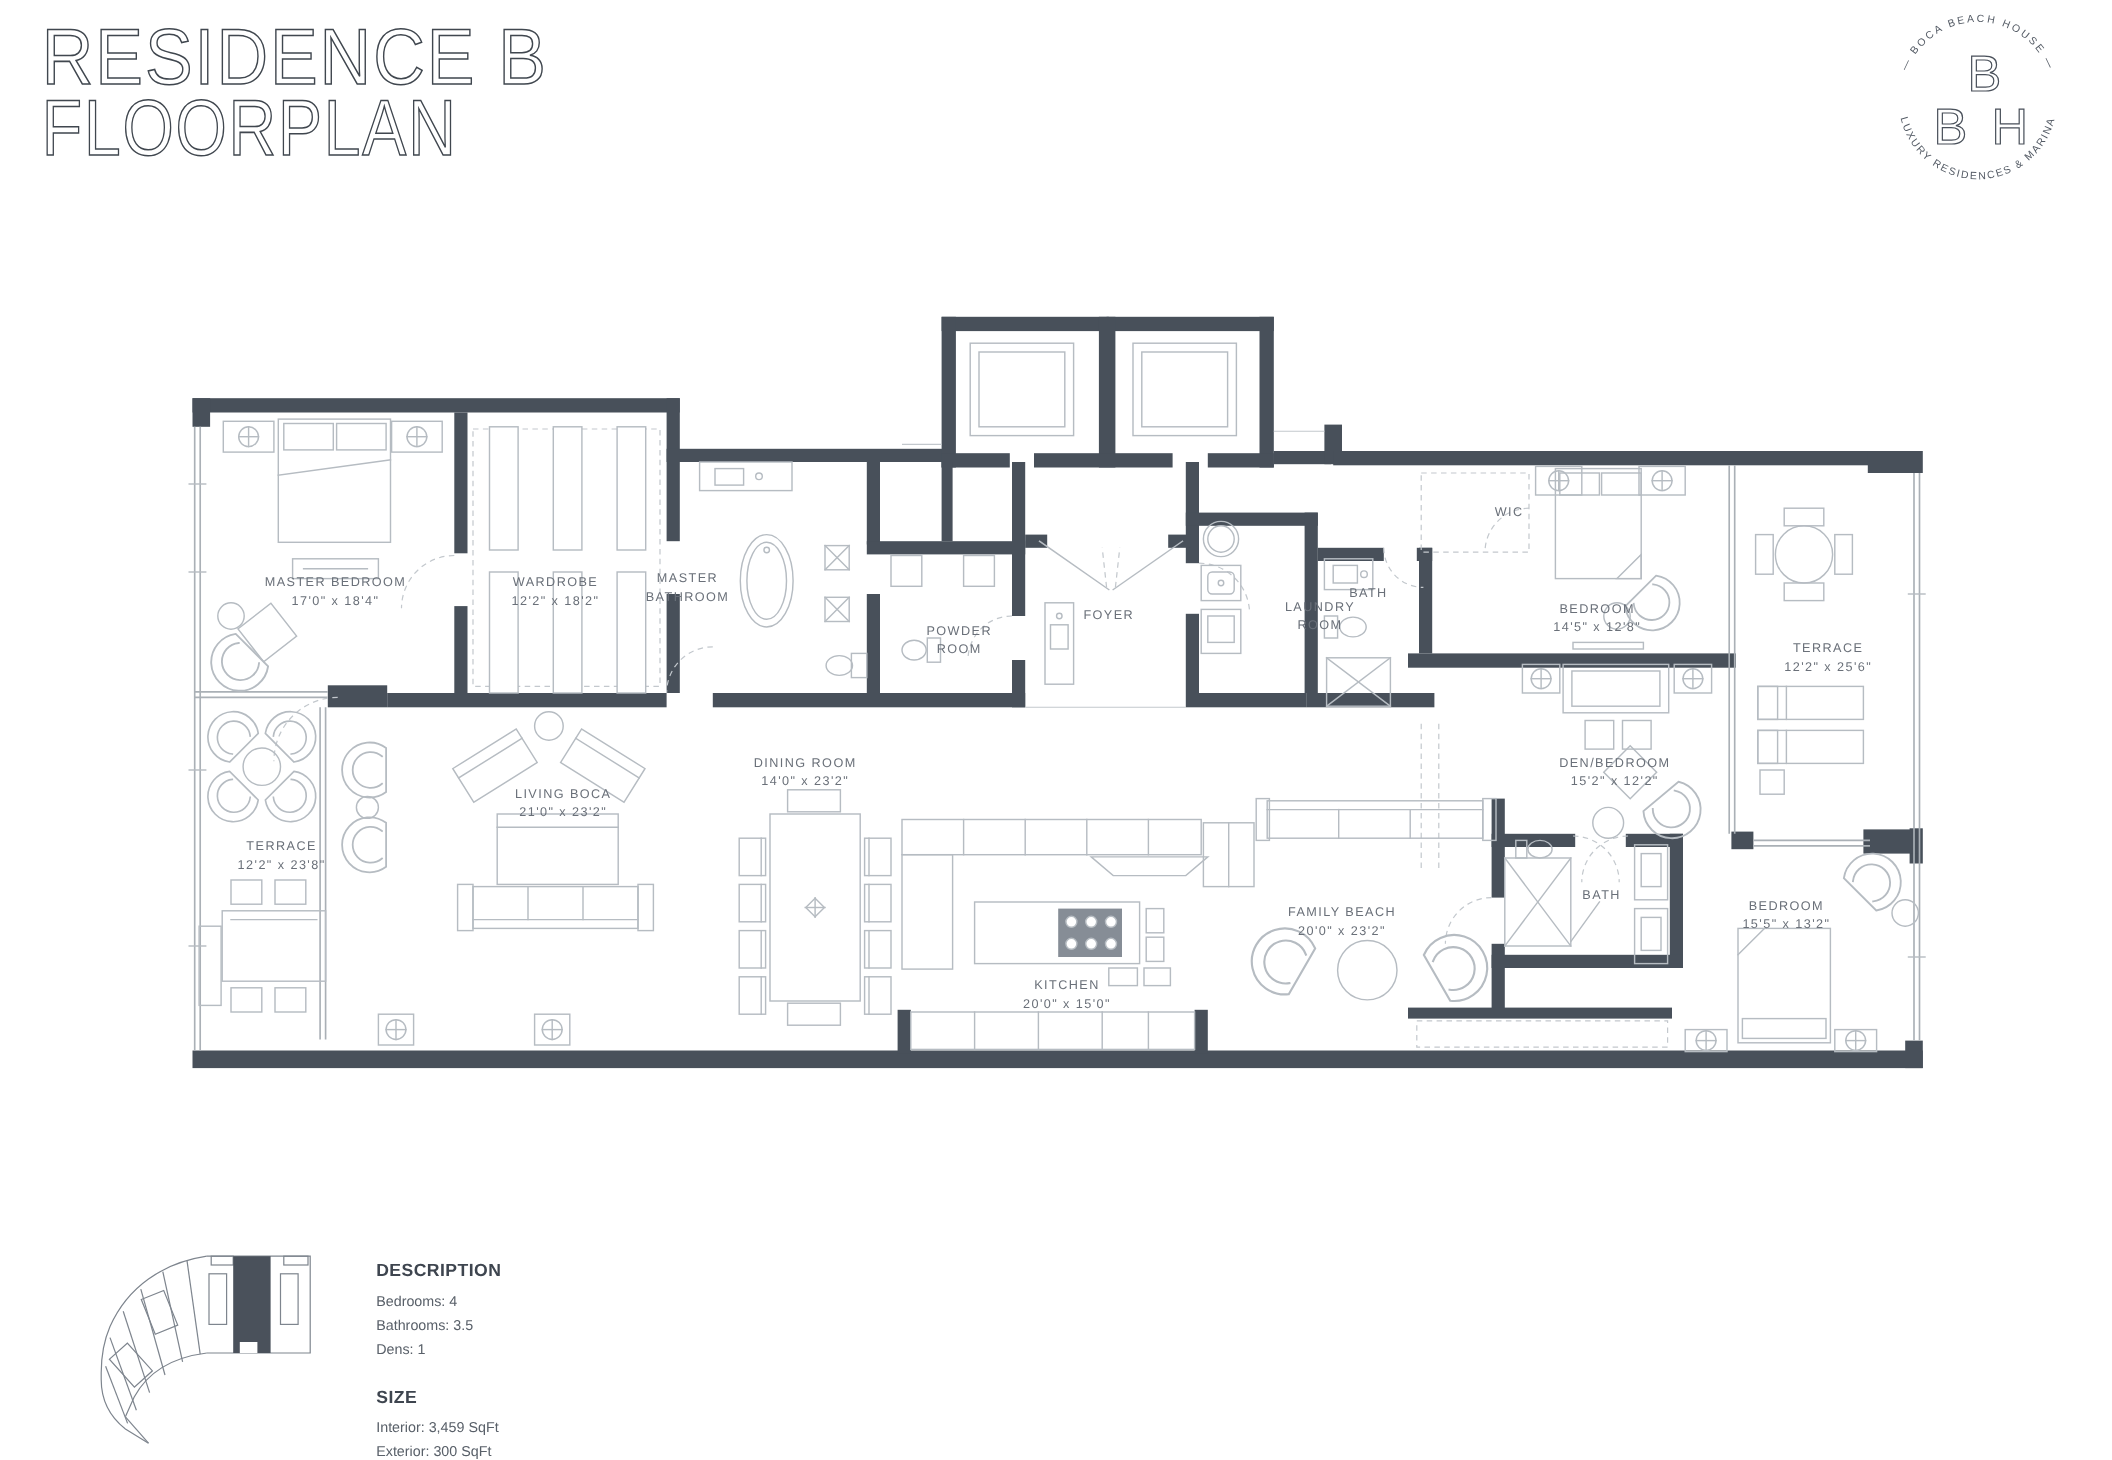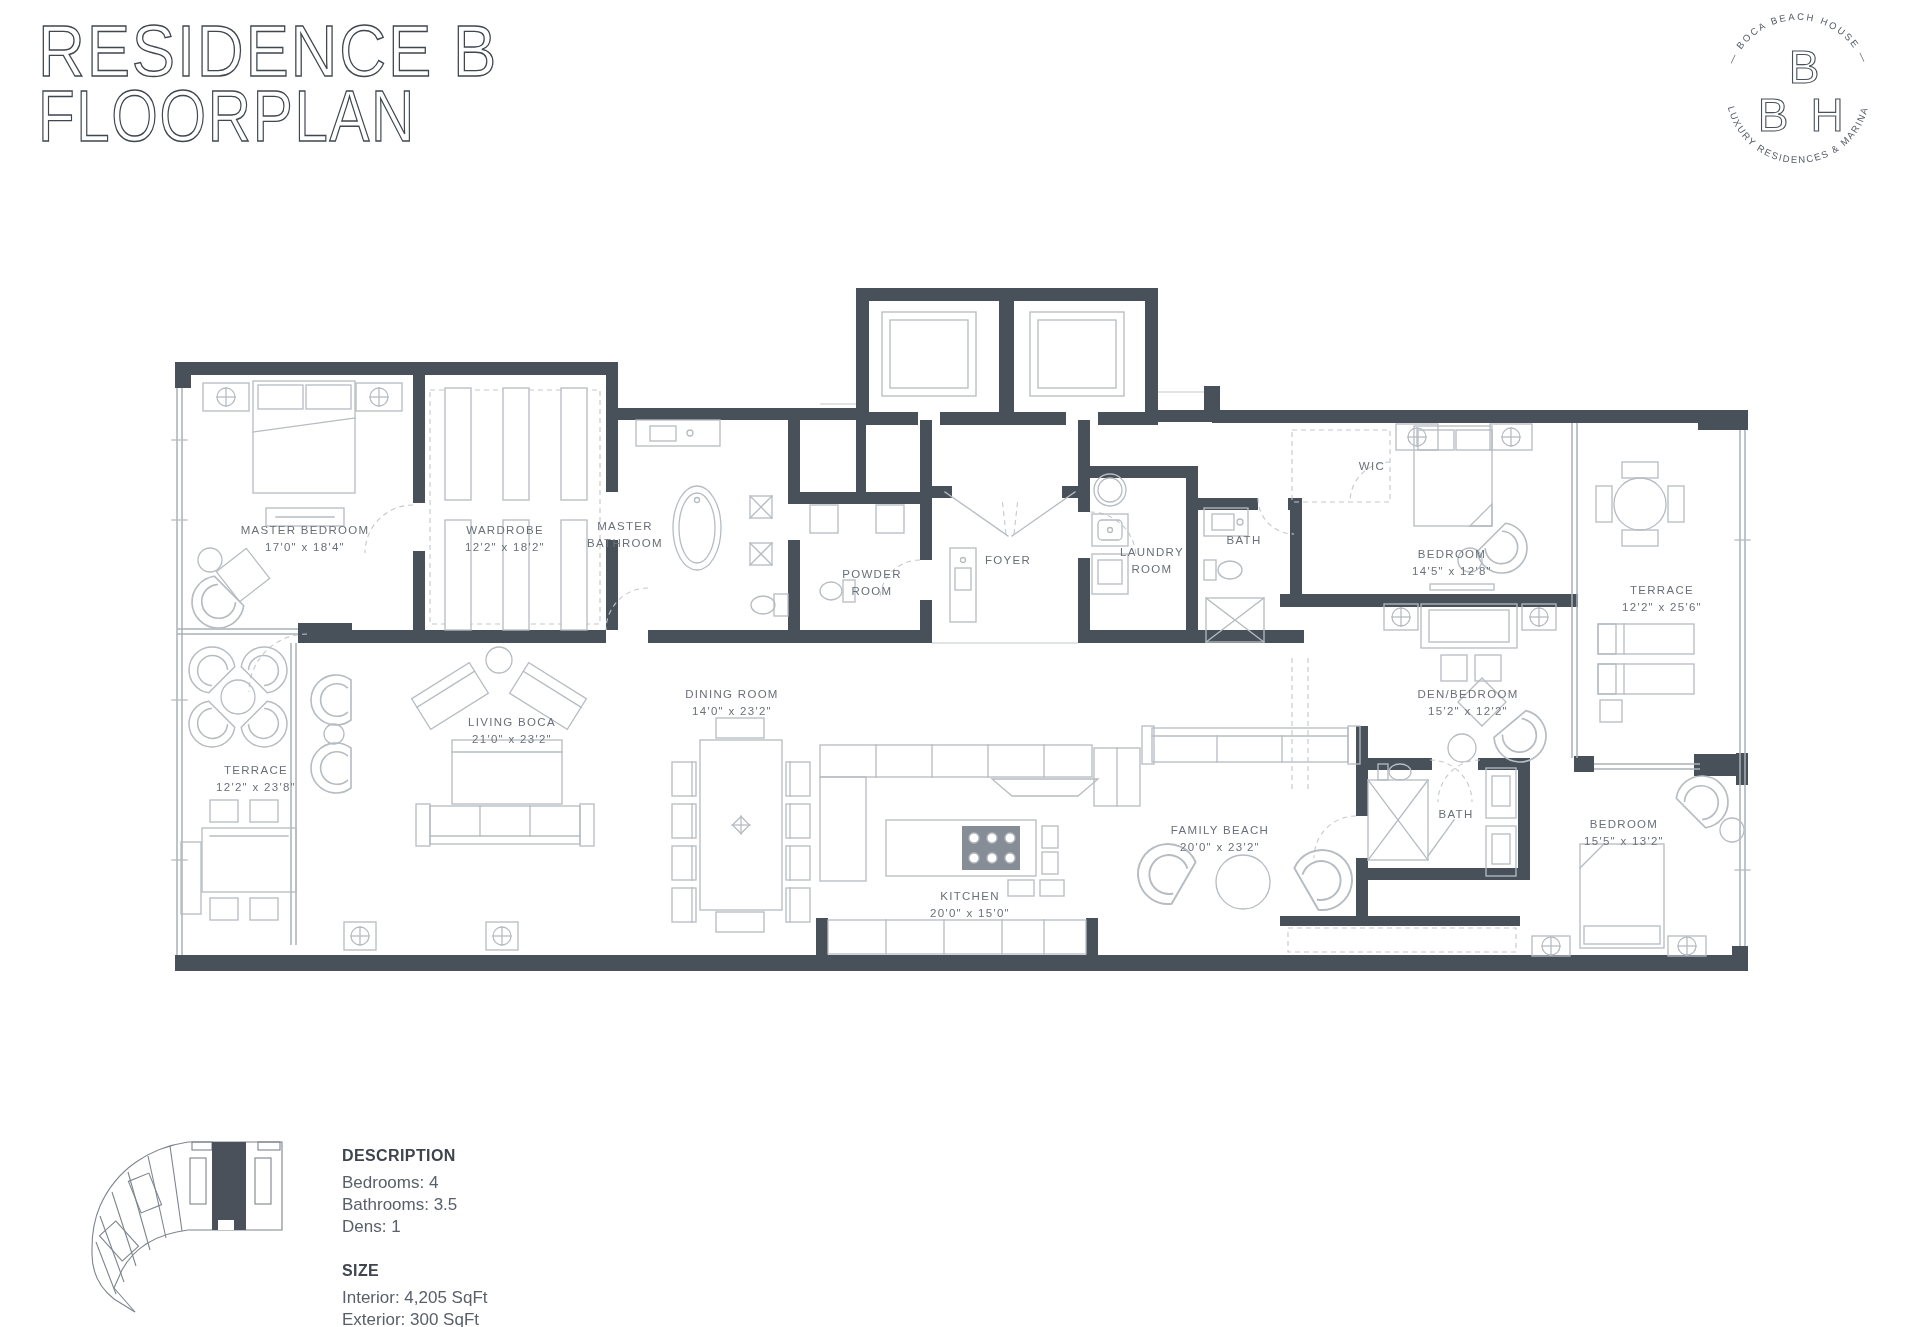--- a/index.html
+++ b/index.html
@@ -16,21 +16,21 @@
   svg .dk  {fill:#868d96;stroke:none;}
   svg .keyline{fill:none;stroke:#7e858e;stroke-width:1.1;}
   
   .rlabel{position:absolute;transform:translateX(-50%);text-align:center;
           color:#6a7079;font-size:11.5px;letter-spacing:1.3px;line-height:1.5;
           white-space:nowrap;}
   
   .details{position:absolute;left:342px;top:1142px;color:#596069;}
   .details h3{margin:5px 0 7px 0;font-size:16px;font-weight:bold;color:#3e454f;
               letter-spacing:.4px;}
-  .details .ln{font-size:17px;line-height:22px;}
+  .details .ln{font-size:13px;line-height:22px;}
   .details .sizehead{margin-top:24px;}
 </style>
 </head>
 <body>
 
 <svg class="abs" style="left:0;top:0" width="560" height="170" viewBox="0 0 560 170">
   <text x="38" y="76" font-size="72" letter-spacing="2" textLength="460" lengthAdjust="spacingAndGlyphs" fill="#ffffff" stroke="#40474f" stroke-width="1.4">RESIDENCE B</text>
   <text x="38" y="141" font-size="72" letter-spacing="2" textLength="378" lengthAdjust="spacingAndGlyphs" fill="#ffffff" stroke="#40474f" stroke-width="1.4">FLOORPLAN</text>
 </svg>
 
@@ -461,21 +461,21 @@
       <div>BATHROOM</div>
     </div>
   <div class="rlabel" style="left:872px;top:566px">
       <div>POWDER</div>
       <div>ROOM</div>
     </div>
   <div class="rlabel" style="left:1008px;top:552px">
       <div>FOYER</div>
       <div></div>
     </div>
-  <div class="rlabel" style="left:1152px;top:544px">
+  <div class="rlabel" style="left:1200px;top:544px">
       <div>LAUNDRY</div>
       <div>ROOM</div>
     </div>
   <div class="rlabel" style="left:1244px;top:532px">
       <div>BATH</div>
       <div></div>
     </div>
   <div class="rlabel" style="left:1372px;top:458px">
       <div>WIC</div>
       <div></div>
@@ -542,16 +542,16 @@
   <rect class="keyline" x="44" y="40" width="22" height="34" transform="rotate(-22 55 57)"></rect>
   <rect class="keyline" x="18" y="88" width="22" height="34" transform="rotate(-42 29 105)"></rect>
 </svg>
 
 <div class="details">
   <h3>DESCRIPTION</h3>
   <div class="ln">Bedrooms: 4</div>
   <div class="ln">Bathrooms: 3.5</div>
   <div class="ln">Dens: 1</div>
   <h3 class="sizehead">SIZE</h3>
-  <div class="ln">Interior: 4,205 SqFt</div>
+  <div class="ln">Interior: 3,459 SqFt</div>
   <div class="ln">Exterior: 300 SqFt</div>
   <div class="ln">Total: 4,805 SqFt</div>
 </div>
 
 </body></html>

